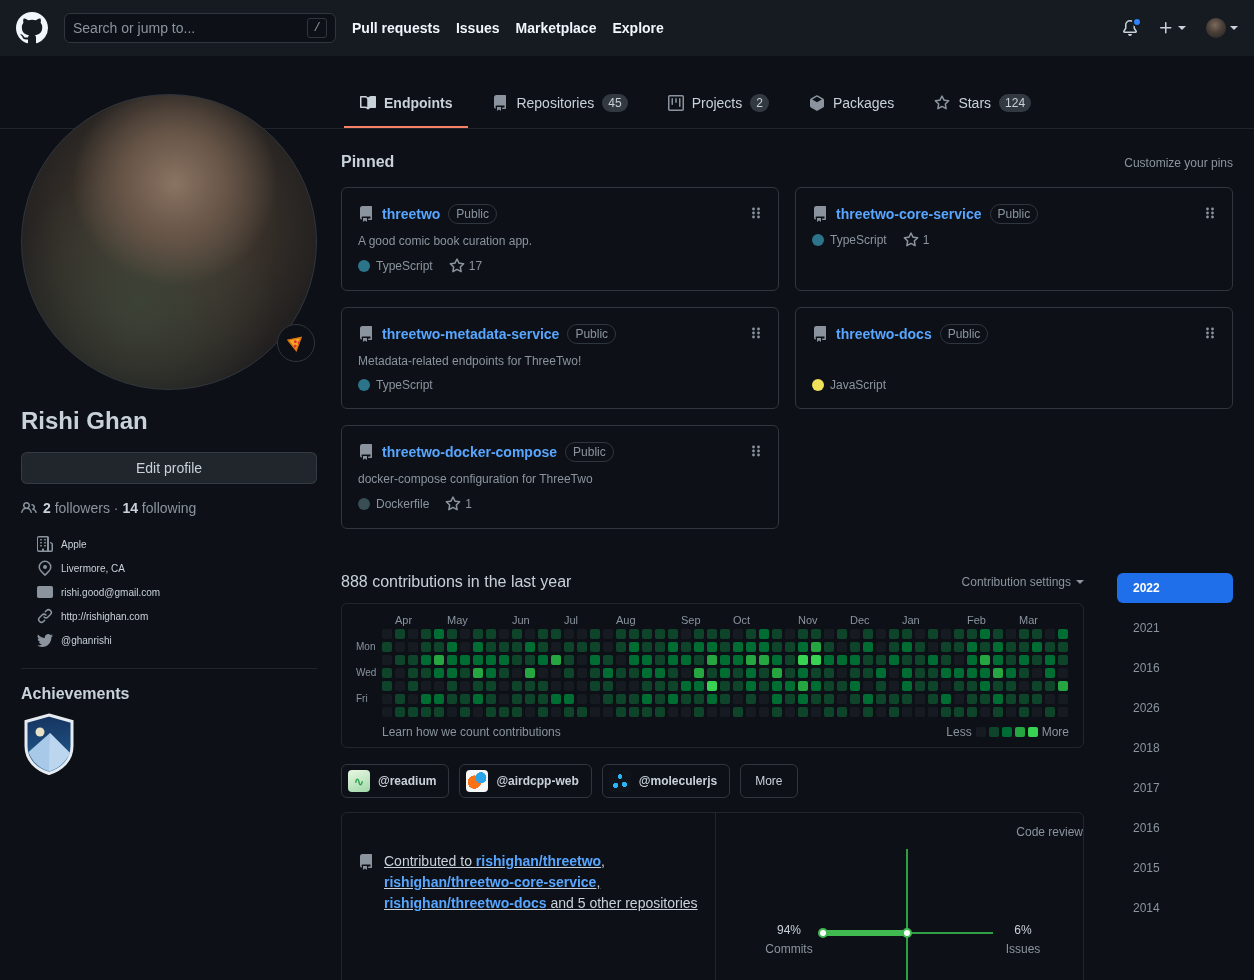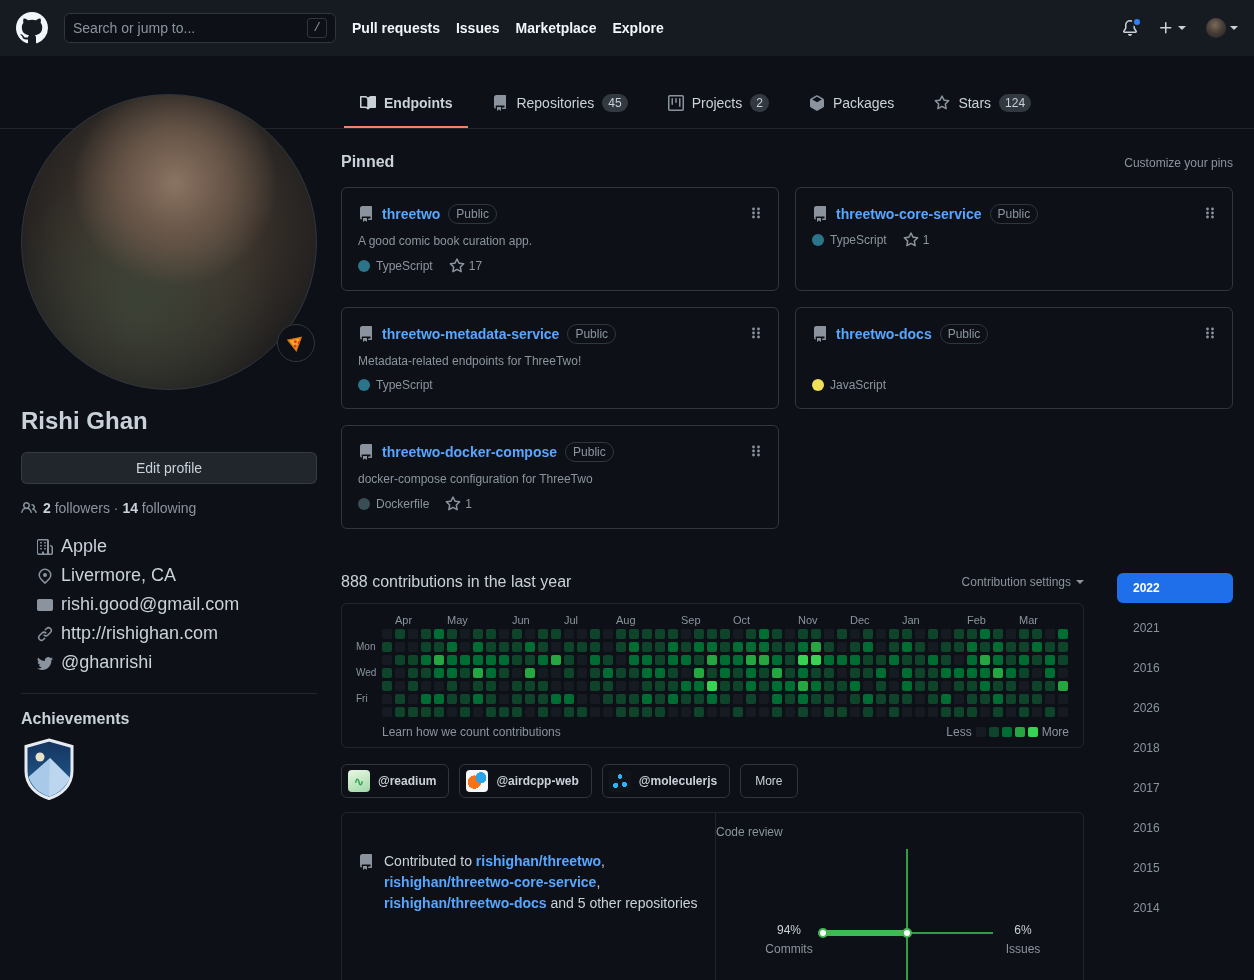--- a/index.html
+++ b/index.html
@@ -58,21 +58,21 @@
   .status-badge { position:absolute; right:2px; bottom:28px; width:38px; height:38px; border-radius:50%;
     background:#0d1117; border:1px solid #30363d; display:flex; align-items:center; justify-content:center; cursor:pointer; }
   .profile-name { font-size:24px; font-weight:600; line-height:1.25; margin-top:16px; color:#c9d1d9; }
   .profile-login { font-size:20px; font-weight:300; color:#8b949e; line-height:24px; }
   .edit-btn { margin-top:16px; width:100%; height:32px; background:#21262d; color:#c9d1d9; font-size:14px; font-weight:500;
     border:1px solid rgba(240,246,252,.1); border-radius:6px; cursor:pointer; font-family:inherit; }
   .follow-row { margin-top:16px; display:flex; align-items:center; gap:6px; font-size:14px; color:#8b949e; }
   .follow-row svg { fill:#8b949e; }
   .follow-row b { color:#c9d1d9; font-weight:600; }
   .detail-list { list-style:none; margin-top:16px; }
-  .detail-list li { display:flex; align-items:center; gap:8px; padding:4px 16px; font-size:18px; color:#c9d1d9; }
+  .detail-list li { display:flex; align-items:center; gap:8px; padding:4px 16px; font-size:10px; color:#c9d1d9; }
   .detail-list svg { fill:#8b949e; flex:none; }
   .sidebar-divider { border:none; border-top:1px solid #21262d; margin:16px 0; }
   .ach-title { font-size:16px; font-weight:600; color:#c9d1d9; margin-bottom:10px; }
 
   
   .section-head { display:flex; align-items:baseline; justify-content:space-between; margin-bottom:16px; }
   .section-title { font-size:16px; font-weight:600; color:#c9d1d9; }
   .muted-link { font-size:12px; color:#8b949e; cursor:pointer; }
   .pin-grid { display:grid; grid-template-columns:1fr 1fr; gap:16px; margin-bottom:44px; }
   .pin-card { border:1px solid #30363d; border-radius:6px; padding:16px; display:flex; flex-direction:column; min-height:97px; }
@@ -123,26 +123,26 @@
       radial-gradient(circle at 70% 65%, #29b6f6 0 12%, transparent 13%),
       radial-gradient(circle at 50% 30%, #29b6f6 0 12%, transparent 13%),
       #10141b; }
   .more-btn { display:flex; align-items:center; height:34px; padding:0 14px; border:1px solid #30363d;
     border-radius:6px; background:#0d1117; color:#c9d1d9; font-size:12px; font-weight:500; cursor:pointer; font-family:inherit; }
 
   
   .activity-box { margin-top:14px; border:1px solid #21262d; border-radius:6px 6px 0 0; display:flex; height:300px; }
   .activity-left { width:373px; flex:none; padding:16px; }
   .activity-title { font-size:14px; font-weight:600; color:#c9d1d9; }
-  .contributed { display:flex; gap:10px; margin-top:22px; font-size:14px; line-height:1.5; color:#c9d1d9; }
+  .contributed { display:flex; gap:10px; margin-top:22px; font-size:14px; line-height:1.5; color:#c9d1d9;text-decoration:underline; }
   .contributed svg { fill:#8b949e; flex:none; margin-top:3px; }
   .contributed a { color:#58a6ff; font-weight:600; }
   .activity-right { flex:1; border-left:1px solid #21262d; position:relative; }
   .axes-chart { position:absolute; inset:0; font-size:12px; color:#8b949e; }
-  .axis-top-label { position:absolute; top:12px; left:0; right:0; text-align:left; }
+  .axis-top-label { position:absolute; top:12px; left:0; right:0; text-align:right; }
   .axis-v { position:absolute; left:190px; top:36px; width:2px; height:230px; background:#2ea043; }
   .axis-h-thin { position:absolute; left:191px; top:119px; width:86px; height:2px; background:#2ea043; }
   .axis-h-thick { position:absolute; left:107px; top:117px; width:85px; height:6px; background:#3fb950; border-radius:3px; }
   .axis-dot { position:absolute; width:10px; height:10px; border-radius:50%; background:#fff; border:2px solid #3fb950; }
   .axis-label { position:absolute; width:70px; text-align:center; line-height:1.6; }
   .axis-label .pct { color:#c9d1d9; }
 
   
   .years-rail { width:116px; margin-left:33px; flex:none; }
   .year-item { display:block; padding:8px 16px; margin-bottom:10px; font-size:12px; color:#8b949e; border-radius:6px; cursor:pointer; }

